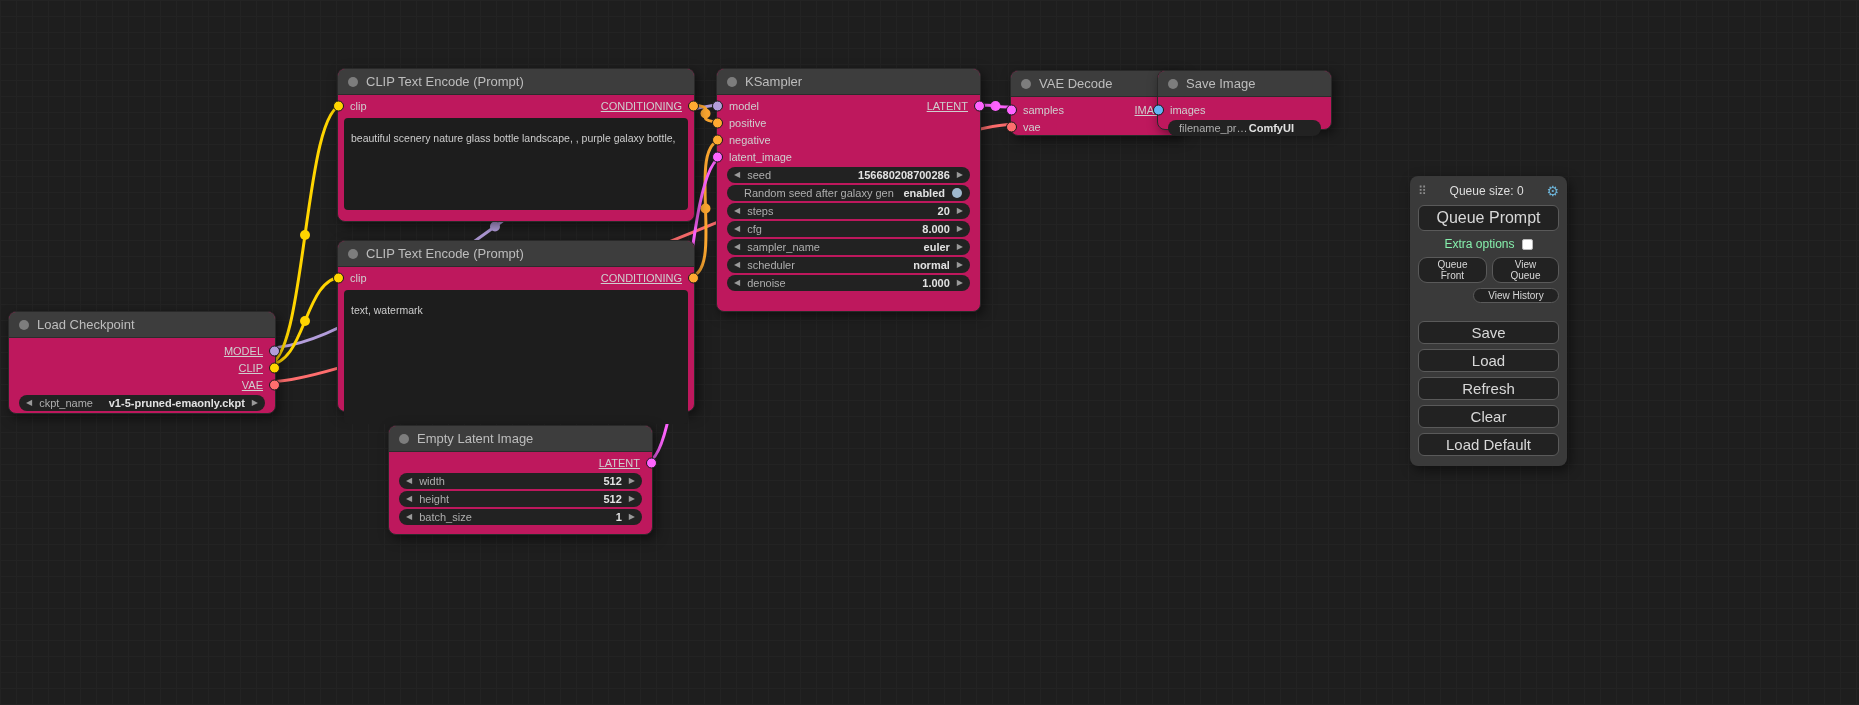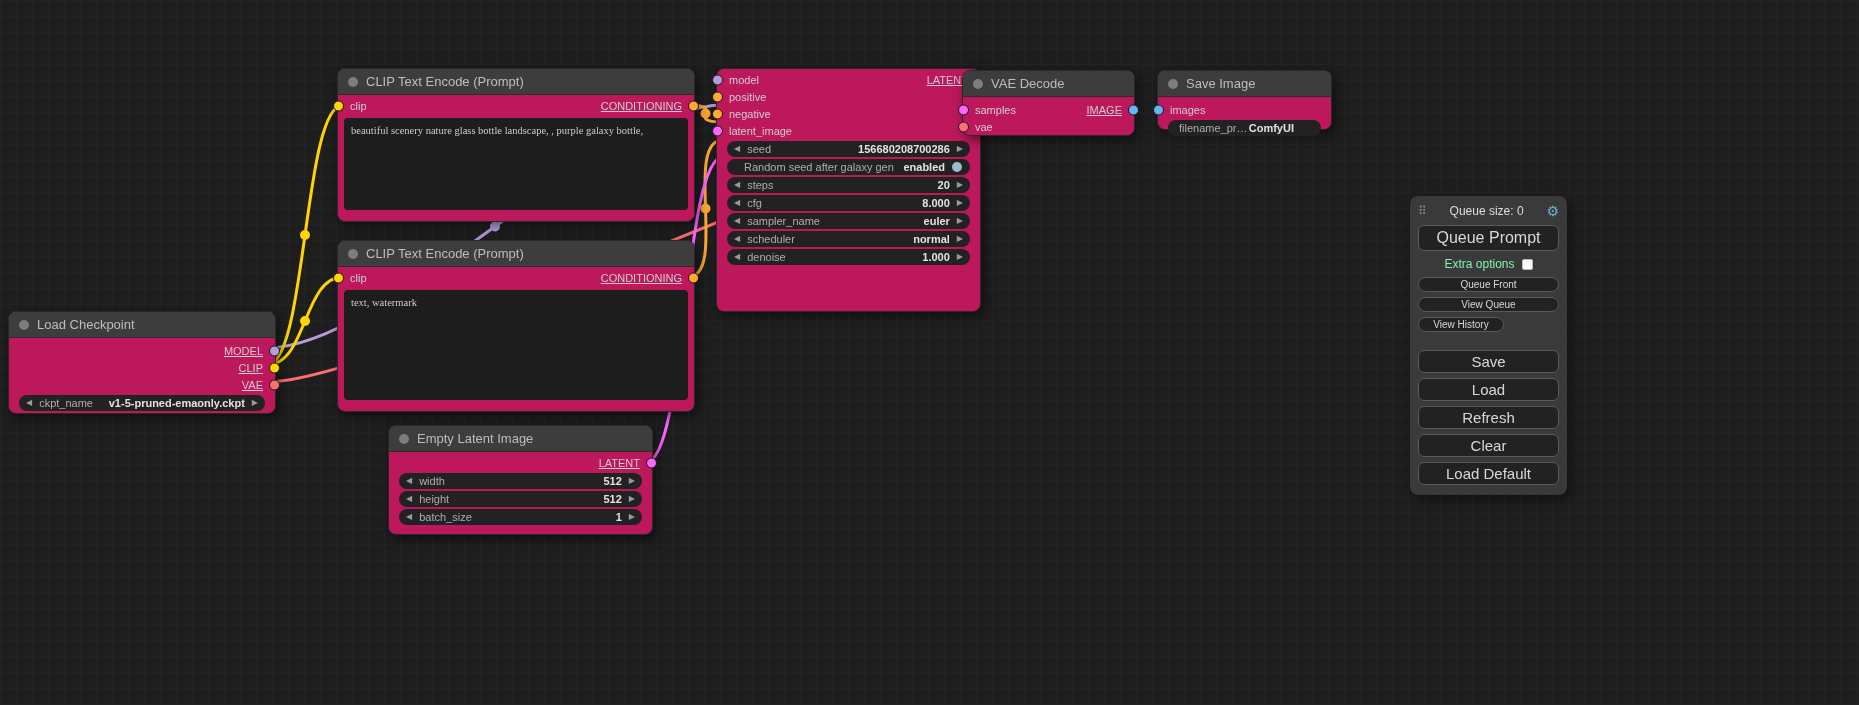--- a/index.html
+++ b/index.html
@@ -44,22 +44,22 @@
   }
   .arr{color:#9a9a9a;font-size:8px;line-height:16px;flex:0 0 auto;}
   .arr.left::before{content:"\25C0";}
   .arr.right::before{content:"\25B6";}
   .wlabel{color:#aeaeae;margin-left:7px;overflow:hidden;text-overflow:ellipsis;}
   .wvalue{margin-left:auto;color:#e2e2e2;margin-right:7px;font-weight:bold;}
   .widget.no-arrows .wlabel{margin-left:4px;}
   .widget.no-arrows .wvalue{margin-right:20px;}
   .toggle-dot{width:10px;height:10px;border-radius:50%;flex:0 0 auto;margin-right:1px;}
   .ta{
-    margin:4px 6px;background:#1d1d1d;border-radius:4px;padding:5px 7px;
-    font-family:Liberation Serif, serif;font-size:10.5px;line-height:1.45;
+    margin:4px 6px;background:#1d1d1d;border-radius:4px;padding:13px 7px;
+    font-family:Liberation Sans, sans-serif;font-size:10.5px;line-height:1.45;
     color:#cdcdcd;white-space:pre-wrap;overflow:hidden;box-sizing:border-box;
   }
   
   .queue-panel{
     position:absolute;z-index:3;background:#3a3a3a;border-radius:8px;
     box-shadow:3px 4px 12px rgba(0,0,0,.5);padding:6px 8px 10px 8px;box-sizing:border-box;
     display:flex;flex-direction:column;gap:5px;
   }
   .qp-header{display:flex;align-items:center;justify-content:space-between;color:#dedede;font-size:12px;height:18px;}
   .drag-handle{color:#8c8c8c;font-size:12px;cursor:grab;}
@@ -68,21 +68,21 @@
   .gear::before{content:"\2699";}
   .btn{
     background:#222;border:1px solid #5a5a5a;border-radius:6px;color:#d8d8d8;
     font-size:15px;text-align:center;padding:2px 0;cursor:pointer;
     font-family:"Liberation Sans",sans-serif;width:100%;box-sizing:border-box;
   }
   .btn.big{font-size:16px;padding:3px 0;}
   .btn.pill{font-size:10px;border-radius:9px;padding:1px 7px;width:auto;}
   .extra-row{display:flex;align-items:center;justify-content:center;gap:7px;color:#86efac;font-size:12px;height:16px;}
   .checkbox{width:11px;height:11px;background:#fff;border-radius:2px;border:1px solid #bbb;box-sizing:border-box;}
-  .pill-row{display:flex;justify-content:flex-start;gap:5px;flex-direction:column;}
+  .pill-row{display:flex;justify-content:flex-end;gap:5px;}
   .spacer{height:8px;}
 </style>
 </head>
 <body>
 
 <svg id="wires" width="1859" height="705">
     <path d="M 267 348 C 387 348 603 105 723 105" stroke="#B39DDB" stroke-width="3" fill="none" stroke-linecap="round"></path>
     <circle cx="495" cy="226.5" r="5" fill="#B39DDB"></circle>
     <path d="M 267 365 C 307 365 303 105 343 105" stroke="#FFD500" stroke-width="3" fill="none" stroke-linecap="round"></path>
     <circle cx="305" cy="235" r="5" fill="#FFD500"></circle>
@@ -150,21 +150,21 @@
     <span class="tdot"></span>
     <span class="ttext">CLIP Text Encode (Prompt)</span>
   </div>
   <div class="node-body" style="padding-top:2px;">
     <div class="prow">
       <span class="port in" style="background-color: rgb(255, 213, 0);"></span>
       <span class="plabel">clip</span>
       <span class="plabel out-label">CONDITIONING</span>
       <span class="port out" style="background-color: rgb(255, 169, 49);"></span>
     </div>
-    <div class="ta" style="height:110px;">text, watermark</div>
+    <div class="ta" style="height:134px;">text, watermark</div>
   </div>
 </div>
 
 <div class="node" style="left:388px;top:425px;width:265px;height:110px;">
   <div class="node-title">
     <span class="tdot"></span>
     <span class="ttext">Empty Latent Image</span>
   </div>
   <div class="node-body" style="padding-top:2px;">
     <div class="prow">
@@ -186,20 +186,24 @@
     <div class="widget">
       <span class="arr left"></span>
       <span class="wlabel">batch_size</span>
       <span class="wvalue">1</span>
       <span class="arr right"></span>
     </div>
   </div>
 </div>
 
 <div class="node" style="left:716px;top:68px;width:265px;height:244px;">
+  <div class="node-title">
+    <span class="tdot"></span>
+    <span class="ttext">KSampler</span>
+  </div>
   <div class="node-body" style="padding-top:2px;">
     <div class="prow">
       <span class="port in" style="background-color: rgb(179, 157, 219);"></span>
       <span class="plabel">model</span>
       <span class="plabel out-label">LATENT</span>
       <span class="port out" style="background-color: rgb(255, 100, 255);"></span>
     </div>
     <div class="prow">
       <span class="port in" style="background-color: rgb(255, 169, 49);"></span>
       <span class="plabel">positive</span>
@@ -249,21 +253,21 @@
     </div>
     <div class="widget">
       <span class="arr left"></span>
       <span class="wlabel">denoise</span>
       <span class="wvalue">1.000</span>
       <span class="arr right"></span>
     </div>
   </div>
 </div>
 
-<div class="node" style="left:962px;top:70px;width:173px;height:66px;">
+<div class="node" style="left:1010px;top:70px;width:173px;height:66px;">
   <div class="node-title">
     <span class="tdot"></span>
     <span class="ttext">VAE Decode</span>
   </div>
   <div class="node-body" style="padding-top:4px;">
     <div class="prow">
       <span class="port in" style="background-color: rgb(255, 100, 255);"></span>
       <span class="plabel">samples</span>
       <span class="plabel out-label">IMAGE</span>
       <span class="port out" style="background-color: rgb(100, 181, 246);"></span>
@@ -285,21 +289,21 @@
       <span class="port in" style="background-color: rgb(100, 181, 246);"></span>
       <span class="plabel">images</span>
     </div>
     <div class="widget no-arrows">
       <span class="wlabel">filename_prefix</span>
       <span class="wvalue">ComfyUI</span>
     </div>
   </div>
 </div>
 
-<div class="queue-panel" style="left:1410px;top:176px;width:157px;margin-top:20px;">
+<div class="queue-panel" style="left:1410px;top:176px;width:157px;">
   <div class="qp-header">
     <span class="drag-handle"></span>
     <span>Queue size: 0</span>
     <span class="gear" style="color: rgb(108, 178, 214);"></span>
   </div>
   <button class="btn big">Queue Prompt</button>
   <div class="extra-row">
     <span>Extra options</span>
     <span class="checkbox"></span>
   </div>

